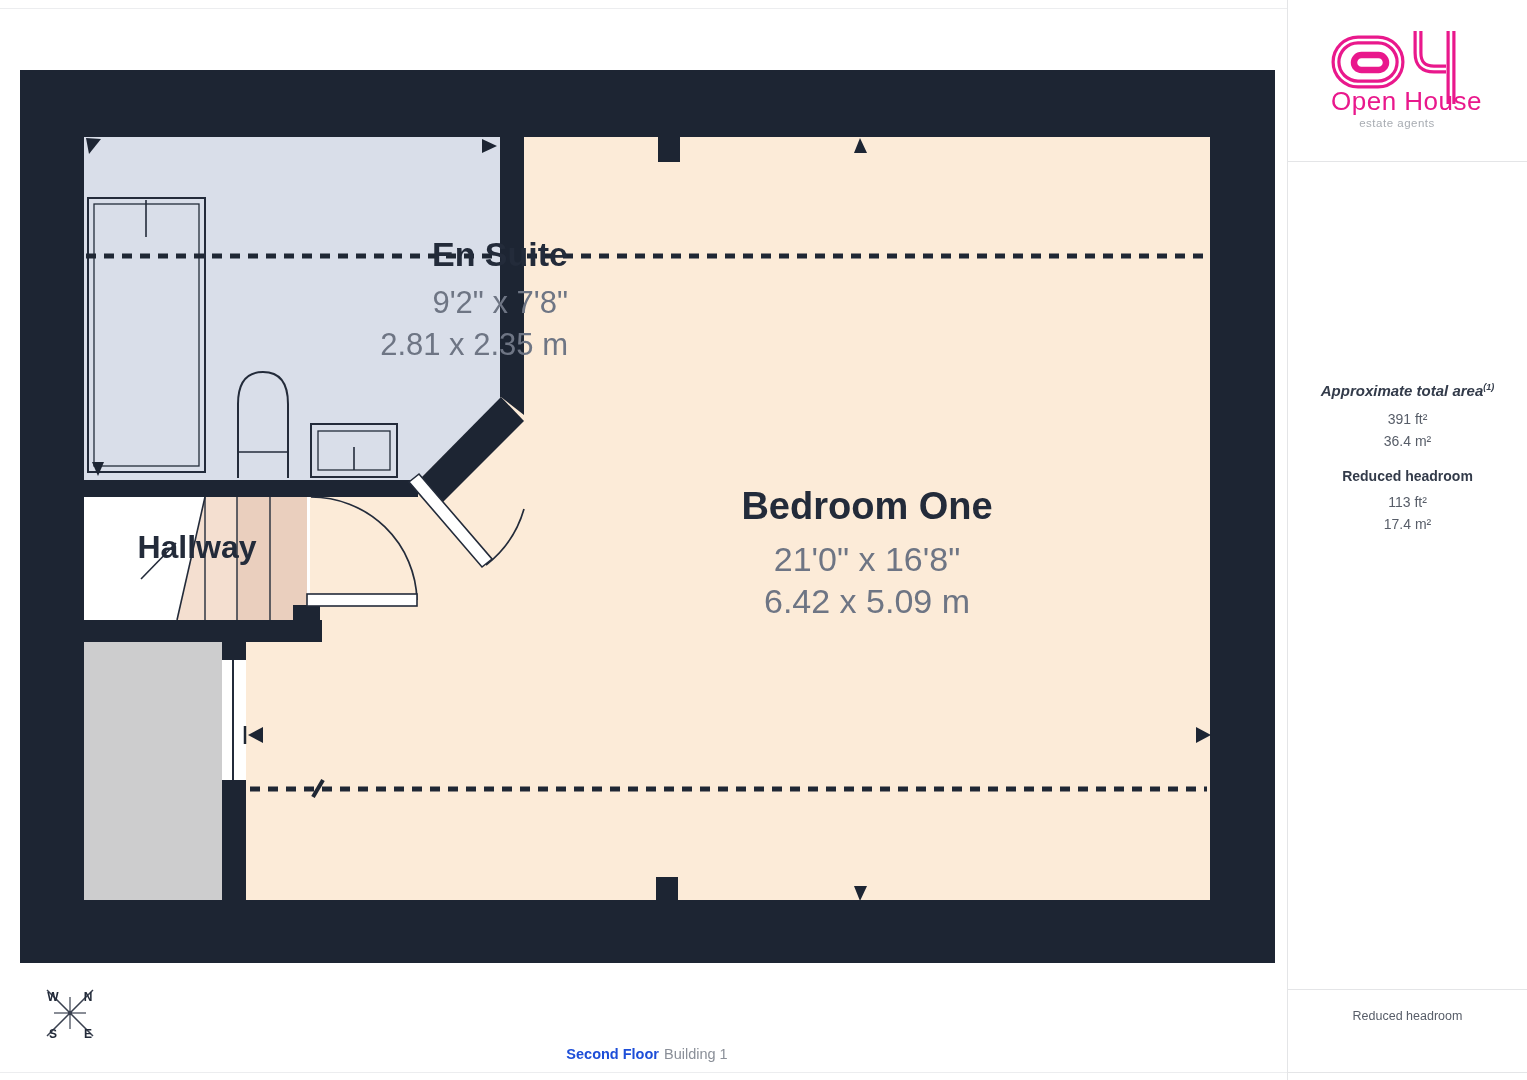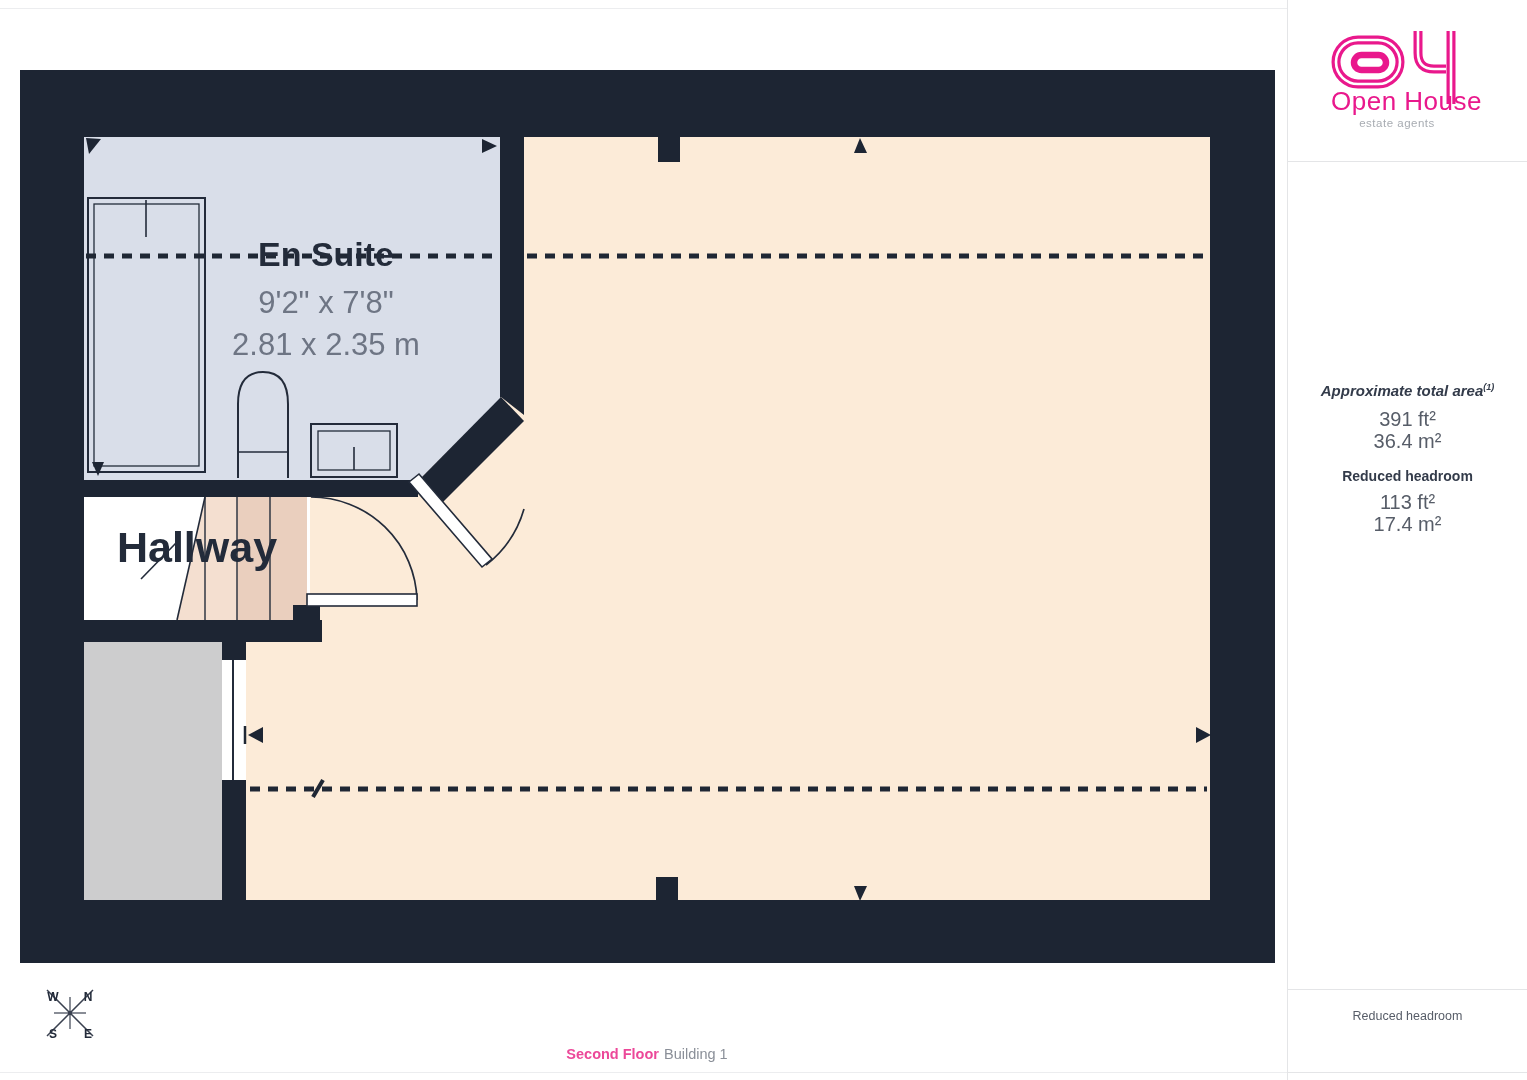--- a/index.html
+++ b/index.html
@@ -23,44 +23,44 @@
   .hairline{position:absolute;background:#ECEDEF;}
   .hl-top{left:0;top:8px;width:1287px;height:1px;}
   .hl-bottom{left:0;top:1072px;width:1287px;height:1px;}
 
   .plan-canvas{position:absolute;left:0;top:0;width:1287px;height:1080px;}
   .plan-canvas svg{position:absolute;left:0;top:0;}
 
   .room-label{position:absolute;text-align:center;pointer-events:none;}
   .room-title{font-weight:700;color:var(--ink);}
   .room-dims{color:var(--dim);}
-  .lbl-ensuite{left:84px;top:234px;width:484px;}
+  .lbl-ensuite{left:84px;top:234px;width:484px;text-align:right;}
   .lbl-ensuite .room-title{font-size:34px;line-height:40px;margin-bottom:8px;}
   .lbl-ensuite .room-dims{font-size:31px;line-height:42px;}
   .lbl-bedroom{left:524px;top:484px;width:686px;}
   .lbl-bedroom .room-title{font-size:38px;line-height:44px;margin-bottom:10px;}
   .lbl-bedroom .room-dims{font-size:34px;line-height:42px;}
   .lbl-hallway{left:84px;top:528px;width:226px;}
-  .lbl-hallway .room-title{font-size:43px;line-height:38px;}
+  .lbl-hallway .room-title{font-size:32px;line-height:38px;}
 
   .footer-caption{position:absolute;left:400px;top:1046px;width:494px;text-align:center;font-size:14.5px;}
-  .footer-floor{font-weight:700;color:#ec4899;}
+  .footer-floor{font-weight:700;color:#1d4ed8;}
   .footer-building{color:#8A8F98;margin-left:5px;}
 
   .sidebar{position:absolute;left:1287px;top:0;width:240px;height:1080px;background:#fff;border-left:1px solid var(--hair);}
   .side-sec{position:relative;width:100%;border-bottom:1px solid var(--hair);}
   .sec-logo{height:162px;}
   .logo-svg{position:absolute;left:42px;top:24px;}
   .logo-brand{position:absolute;left:43px;top:86px;width:132px;font-size:26px;letter-spacing:.5px;color:var(--pink);white-space:nowrap;}
   .logo-tagline{position:absolute;left:43px;top:117px;width:132px;text-align:center;font-size:11.5px;color:#A8ACB2;letter-spacing:.5px;}
   .sec-area{height:608px;}
   .area-block{margin-top:220px;text-align:center;}
   .area-title{font-size:15px;font-weight:700;color:var(--side-ink);font-style:italic;}
   .area-title sup{font-size:9px;}
-  .area-val{font-size:20px;color:var(--side-gray);line-height:22px;}
+  .area-val{font-size:14px;color:var(--side-gray);line-height:22px;}
   .area-val.first{margin-top:9px;}
   .reduced-title{font-size:14px;font-weight:700;color:var(--side-ink);margin-top:16px;margin-bottom:7px;}
   .sec-note{height:62px;display:flex;align-items:center;justify-content:center;}
   .note-text{font-size:12px;color:var(--side-gray);}
   .sec-legend{height:83px;text-align:center;padding-top:19px;}
   .legend-title{font-size:12.5px;color:var(--side-gray);}
 
   
   .f-wall{fill:var(--wall);}
   .f-ensuite{fill:var(--ensuite);}
@@ -167,20 +167,25 @@
         <text x="53" y="1038" font-size="12" font-weight="700" fill="#232B3A" text-anchor="middle">S</text>
         <text x="88" y="1038" font-size="12" font-weight="700" fill="#232B3A" text-anchor="middle">E</text>
       </g>
     </svg>
 
     <div class="room-label lbl-ensuite">
       <div class="room-title">En Suite</div>
       <div class="room-dims">9'2" x 7'8"</div>
       <div class="room-dims">2.81 x 2.35 m</div>
     </div>
+    <div class="room-label lbl-bedroom">
+      <div class="room-title">Bedroom One</div>
+      <div class="room-dims">21'0" x 16'8"</div>
+      <div class="room-dims">6.42 x 5.09 m</div>
+    </div>
     <div class="room-label lbl-hallway">
       <div class="room-title">Hallway</div>
     </div>
 
     <div class="footer-caption">
       <span class="footer-floor">Second Floor</span><span class="footer-building">Building 1</span>
     </div>
   </div>
 
   <aside class="sidebar">

